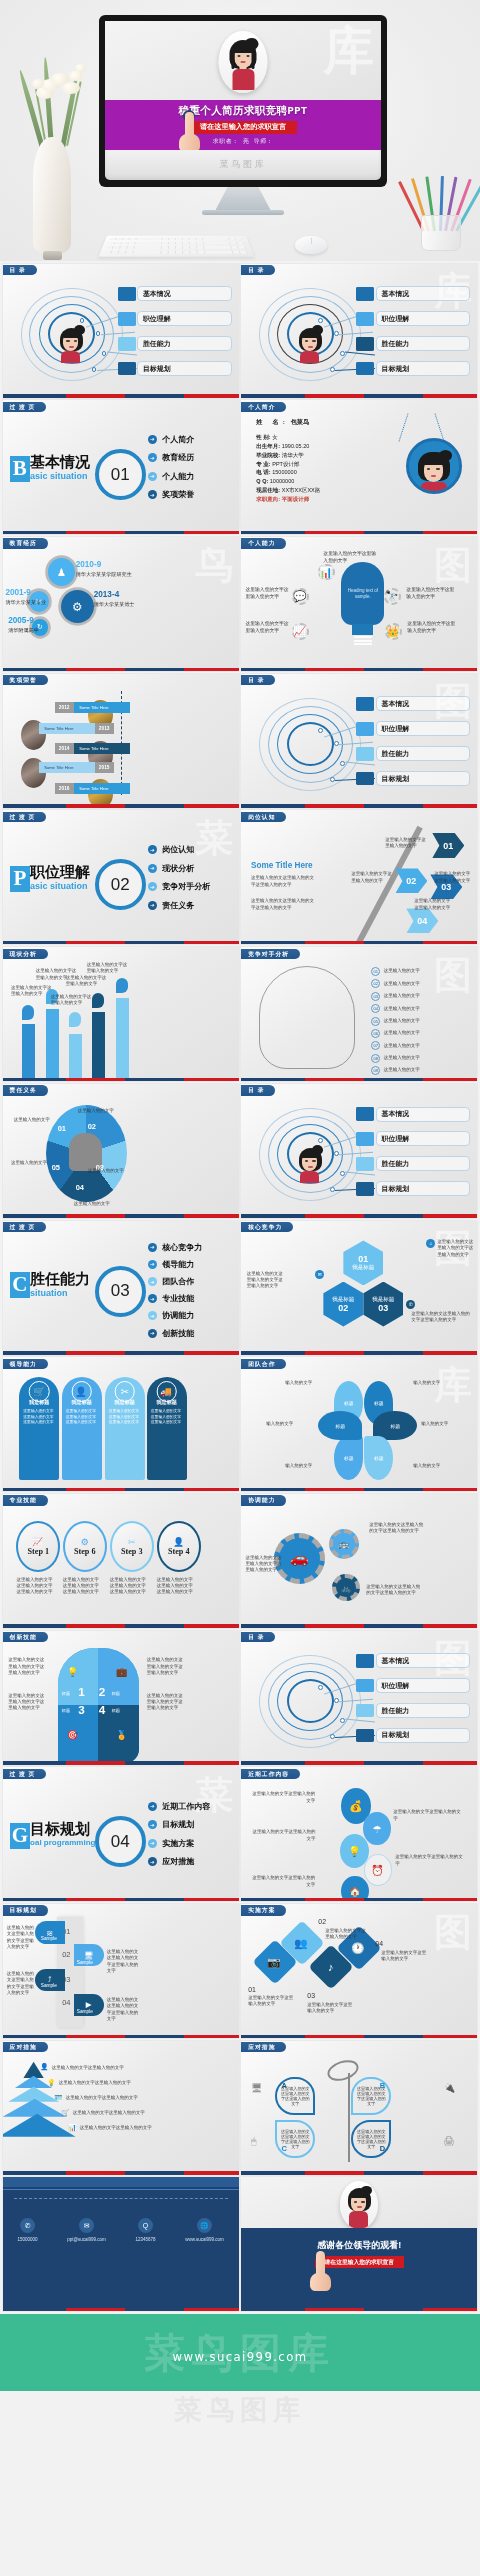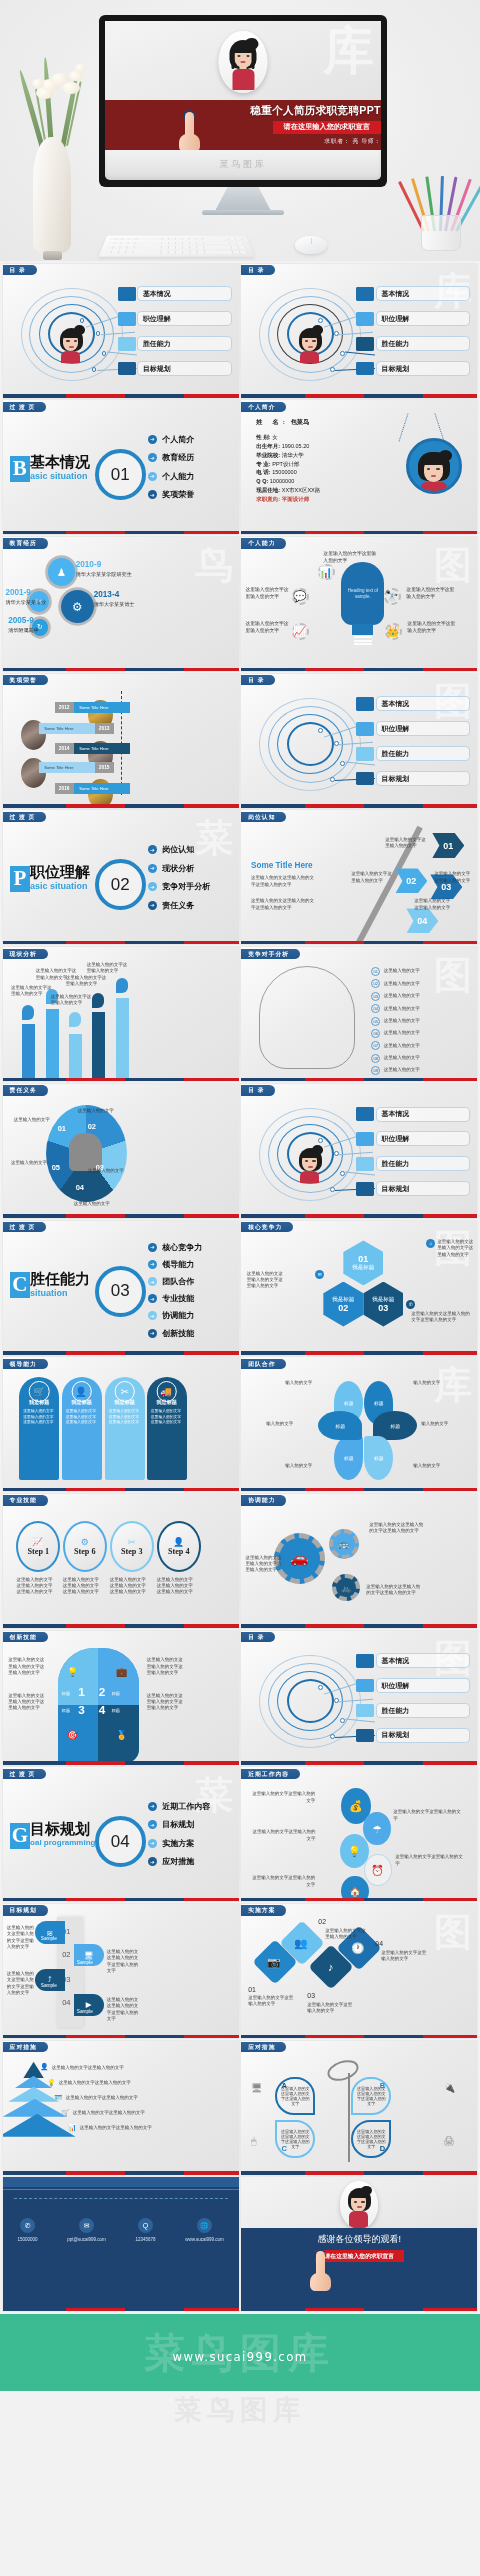--- a/index.html
+++ b/index.html
@@ -41,21 +41,21 @@
      border-radius:13.7px 13.7px 9.6px 9.6px;}
   .hairbun{position:absolute;right:0px;top:-2.7px;width:13.7px;height:12.3px;background:#1b1b1b;border-radius:50%;}
   .skin{position:absolute;left:6.2px;top:5.5px;width:18px;height:22.6px;background:#f0cdb4;border-radius:9px 9px 9.6px 9.6px;}
   .hairfringe{position:absolute;left:4.8px;top:3.4px;width:20.6px;height:9px;background:#1b1b1b;border-radius:10.3px 10.3px 4.1px 4.1px;}
   .eye{position:absolute;top:14.4px;width:3.4px;height:2.1px;background:#4b3b33;border-radius:2.1px;}
   .lips{position:absolute;left:12.3px;top:21px;width:5.5px;height:2.1px;background:#c2565c;border-radius:1.4px;}
   .sidehair{position:absolute;top:8.2px;width:3.4px;height:20.6px;background:#1b1b1b;border-radius:2.1px;}
   .body-red{position:absolute;left:4.1px;top:29px;width:22px;height:20.6px;background:#c32f45;
      border-radius:5.5px 5.5px 0 0;}
   .neck{position:absolute;left:11.7px;top:26px;width:6.9px;height:5.5px;background:#f0cdb4;}
-  .slide-bottom{height:50px;background:#7f1d1d;position:relative;color:#fff;text-align:right;}
+  .slide-bottom{height:50px;background:#a21caf;position:relative;color:#fff;text-align:center;font-family:Liberation Mono, monospace;}
   .ppt-title{font-size:10.6px;font-weight:700;padding-top:4.1px;letter-spacing:0.3px;
      text-shadow:0 0.7px 1.4px rgba(0,0,0,.35);}
   .ppt-sub{display:inline-block;margin-top:2.7px;background:#d01a22;color:#fff;
      font-size:7.2px;font-weight:700;padding:1.4px 11px;}
   .ppt-meta{font-size:5.8px;margin-top:3.4px;color:#e8eef6;letter-spacing:0.7px;}
   .hand{position:absolute;left:74px;top:12.3px;width:20.6px;height:40px;z-index:3;}
   .finger{position:absolute;left:5.5px;top:0;width:9px;height:27.4px;
      background:linear-gradient(100deg,#fbd9c2,#eebda0);border-radius:4.8px 4.8px 2.1px 2.1px;}
   .palm{position:absolute;left:0px;top:22px;width:20.6px;height:18px;
      background:linear-gradient(100deg,#fbd9c2,#e9b596);border-radius:8.2px 8.2px 5.5px 5.5px;}
@@ -202,21 +202,21 @@
   .diamond span{ transform:rotate(-45deg); color:#fff; font-size:11px; }
   .endslide{ background:#1f4370 !important; }
   .contact-row{ position:absolute; left:0; right:0; top:20.6px; display:flex;
      justify-content:space-around; color:#cfe0f0; font-size:4.5px; }
   .c-ic{ width:15px;height:15px;border-radius:50%;background:#2f6296;margin:0 auto 3.4px auto;
      display:flex;align-items:center;justify-content:center;color:#fff;font-size:6.9px;}
   .thanks-top{ position:absolute;left:0;right:0;top:0;height:51px;
      background:linear-gradient(160deg,#f4f4f4,#e4e4e4); }
   .thanks-bot{ position:absolute;left:0;right:0;top:51px;bottom:3.4px;background:#1f4370;
      text-align:center;color:#fff; }
-  .thanks-title{ font-size:9px;font-weight:400;padding-top:5px;}
+  .thanks-title{ font-size:9px;font-weight:700;padding-top:11px;}
   .thanks-sub{ display:inline-block;margin-top:4.1px;background:#d01a22;color:#fff;
      font-size:5.8px;font-weight:700;padding:1.4px 9.6px;}
 
   
   .promo{ width:480px; height:77px; background:#3cba92; position:relative;
      display:flex; flex-direction:column; align-items:center; justify-content:center; }
   .promo-main{ font-size:16px; font-weight:700; color:#ffffff; letter-spacing:0.7px; }
   .promo-main em{ font-style:normal; color:#ffe066; }
   .promo-sub{ margin-top:9px; font-size:11.7px; color:#ffffff; letter-spacing:1.4px;
      font-family:"DejaVu Sans",sans-serif; }

